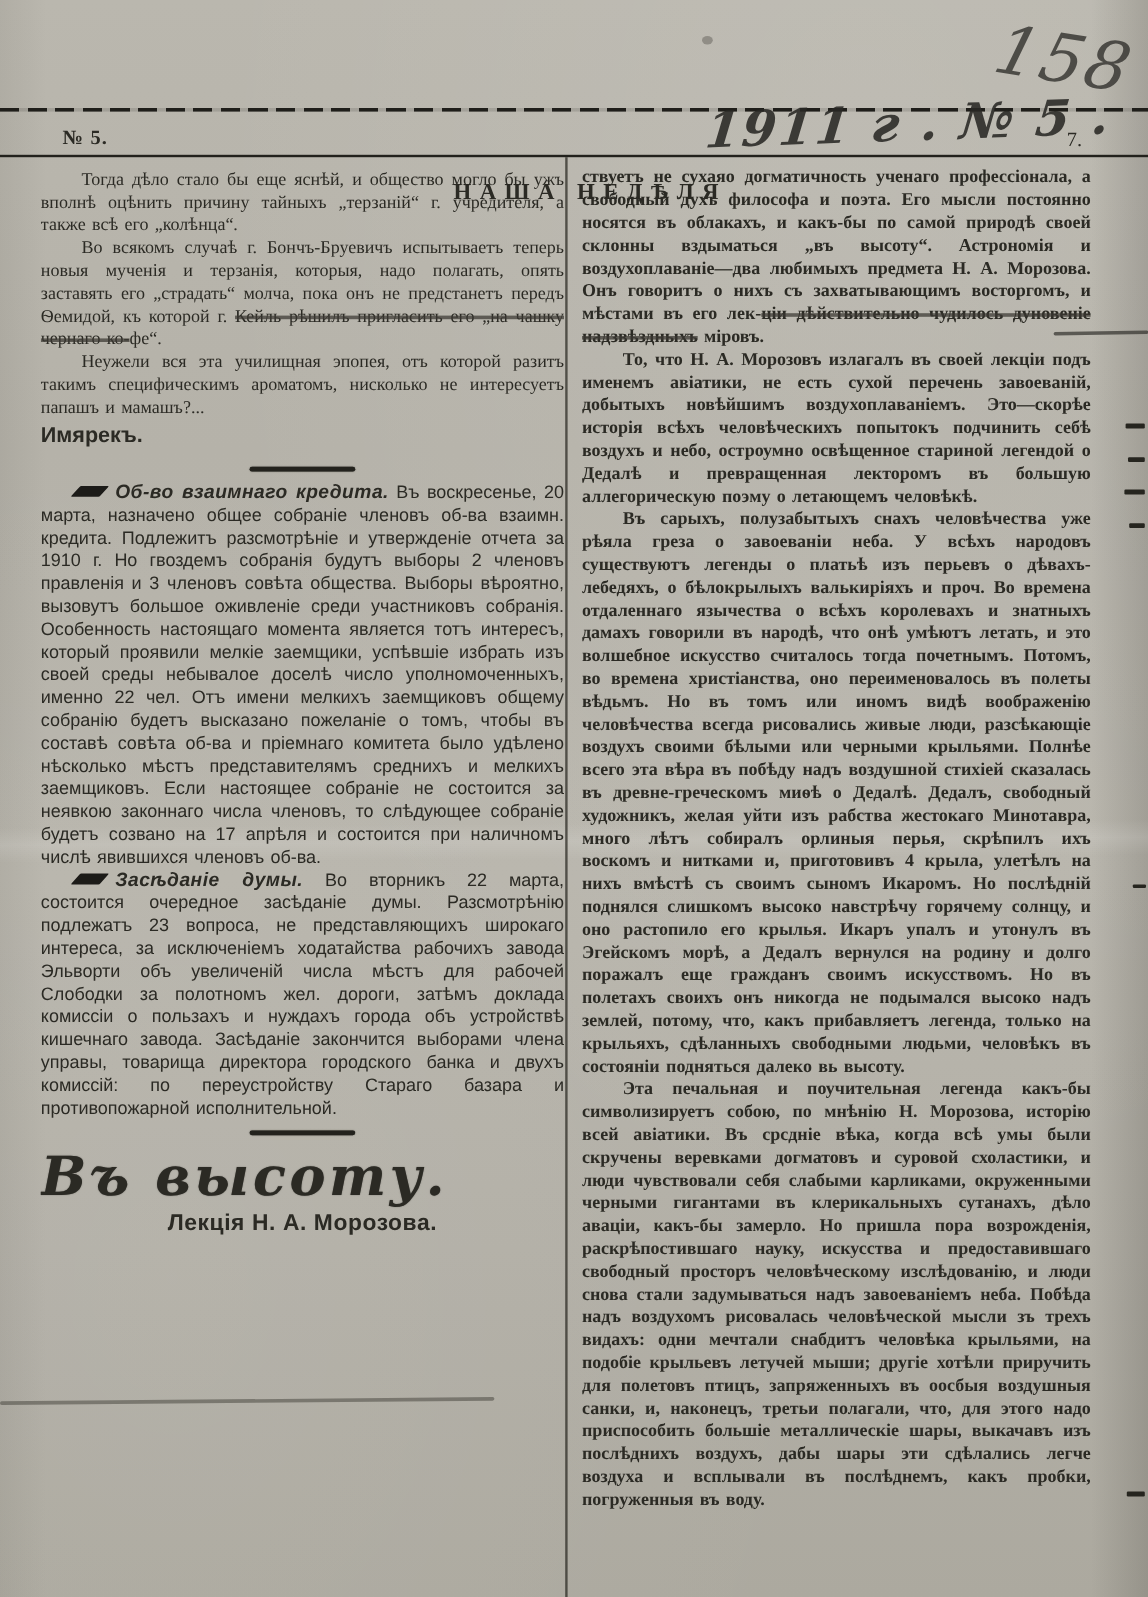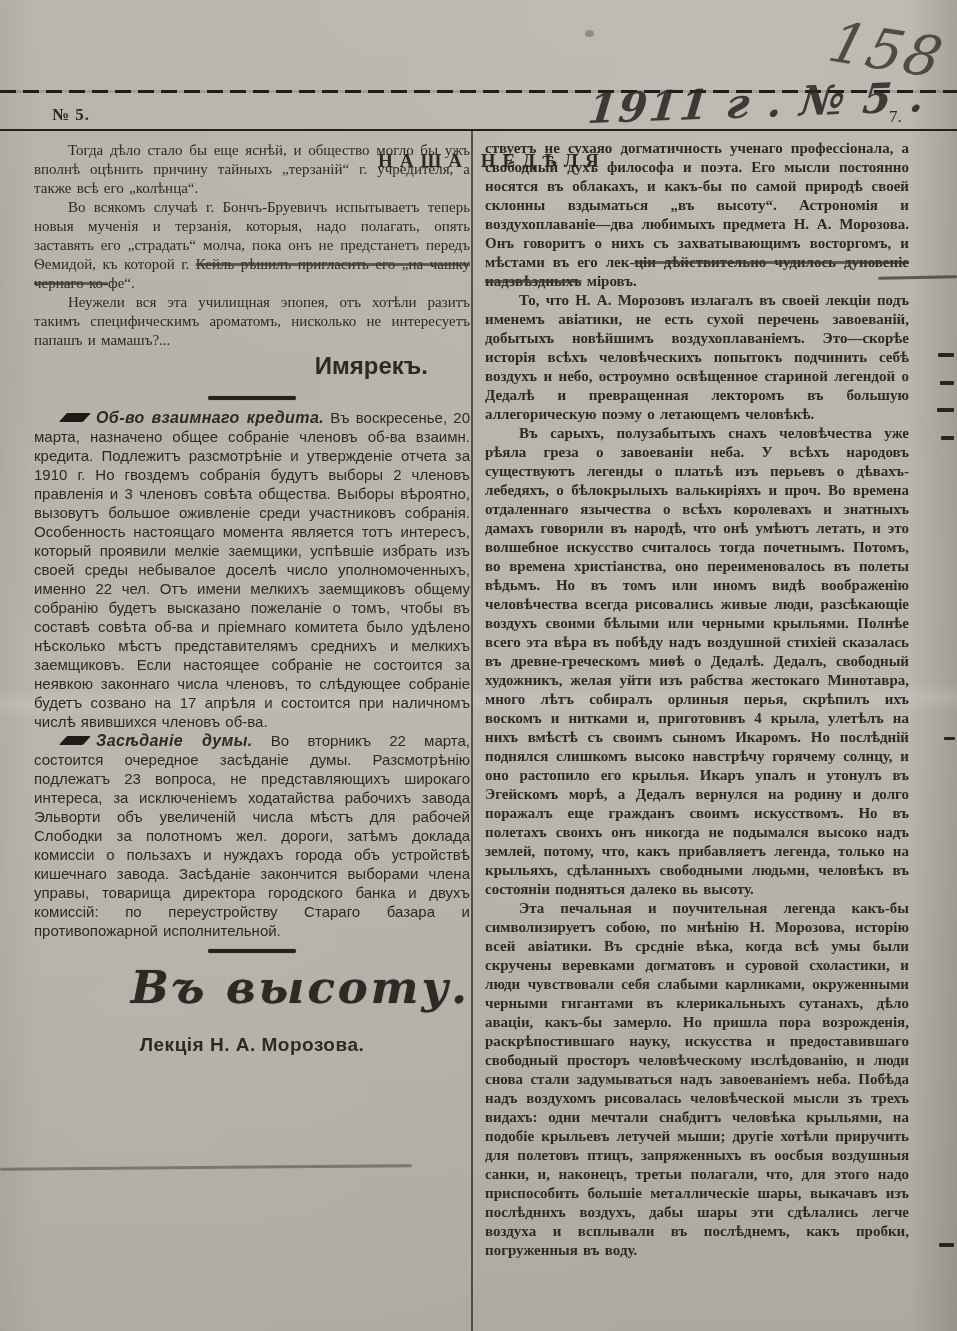--- a/index.html
+++ b/index.html
@@ -32,34 +32,34 @@
     font-style:italic;font-size:41px;font-weight:600;color:rgba(41,40,36,.88);
     transform:rotate(-2deg) skewX(-8deg);white-space:nowrap;letter-spacing:2px;}
   .page-num{position:absolute;left:889px;top:10px;font-size:17px;}
   .header-rule{position:absolute;left:0;top:129px;width:957px;height:2px;background:#22211c;}
   
   .divider-v{position:absolute;left:471px;top:131px;bottom:0;width:1.5px;background:rgba(46,44,38,.75);}
   .col-left{position:absolute;left:34px;top:141px;width:436px;height:1190px;overflow:hidden;}
   .col-right{position:absolute;left:485px;top:139px;width:424px;height:1192px;overflow:hidden;font-weight:bold;}
   p.body{margin:0;text-indent:34px;text-align:justify;font-size:15px;line-height:19px;word-spacing:1.5px;}
   .struck{text-decoration:line-through;text-decoration-thickness:2.5px;text-decoration-color:rgba(58,56,50,.72);}
-  .signature{margin:2px 42px 16px 0;text-align:right;font-family:"Liberation Sans",sans-serif;
-    font-weight:bold;font-size:24px;}
+  .signature{margin:2px 42px 16px 0;text-align:left;font-family:"Liberation Sans",sans-serif;
+    font-weight:bold;font-size:18px;}
   .rule-h{width:88px;height:4px;background:#23221d;margin:9px auto 8px;border-radius:2px;
     box-shadow:0 0 1px rgba(35,34,29,.8);}
   p.news{margin:0;text-align:justify;font-family:"Liberation Sans",sans-serif;
     font-size:15px;line-height:19px;word-spacing:1px;}
   .news-indent{display:inline-block;width:24px;}
   .leaf{display:inline-block;width:24px;height:9px;background:#1c1b18;
     transform:skewX(-42deg) translateY(-1px);margin:0 10px 0 4px;border-radius:1px;}
   .news-title{font-weight:bold;font-size:16px;letter-spacing:.4px;font-style:italic;}
-  .headline{margin:6px 0 2px;text-align:right;font-family:"DejaVu Serif",serif;
+  .headline{margin:6px 0 2px;text-align:left;font-family:"DejaVu Serif",serif;
     font-style:italic;font-weight:bold;font-size:45px;letter-spacing:3px;
     text-shadow:0 0 1px rgba(30,29,25,.6);}
-  .subtitle{margin:20px 0 6px;text-align:center;font-family:"Liberation Sans",sans-serif;
+  .subtitle{margin:2px 0 6px;text-align:center;font-family:"Liberation Sans",sans-serif;
     font-weight:bold;font-size:19px;letter-spacing:.5px;}
   
   .pencil{position:absolute;background:rgba(74,72,66,.55);border-radius:2px;pointer-events:none;}
   .pencil.headline-line{left:0;top:1166px;width:412px;height:3px;transform:rotate(-.5deg);}
   .pencil.strike-ext{left:878px;top:276px;width:79px;height:3px;transform:rotate(-1deg);background:rgba(50,49,44,.7);}
   .mark{position:absolute;background:#26251f;border-radius:1px;}
   .m1{left:938px;top:353px;width:16px;height:4px;}
   .m2{left:940px;top:381px;width:14px;height:4px;}
   .m3{left:937px;top:408px;width:17px;height:4px;}
   .m4{left:941px;top:436px;width:13px;height:4px;}
@@ -85,21 +85,21 @@
     <span class="hw-issue">1911 г . № 5 .</span>
     <span class="page-num">7.</span>
   </div>
   <div class="header-rule"></div>
 
   <div class="divider-v"></div>
 
   <div class="col-left">
     <p class="body">Тогда дѣло стало бы еще яснѣй, и общество могло бы ужъ вполнѣ оцѣнить причину тайныхъ „терзаній“ г. учредителя, а также всѣ его „колѣнца“.</p>
     <p class="body"><span>Во всякомъ случаѣ г. Бончъ-Бруевичъ испытываетъ теперь новыя мученія и терзанія, которыя, надо полагать, опять заставять его „страдать“ молча, пока онъ не предстанетъ передъ Ѳемидой, къ которой г. </span><span class="struck">Кейль рѣшилъ пригласить его „на чашку чернаго ко-</span><span>фе“.</span></p>
-    <p class="body">Неужели вся эта училищная эпопея, отъ хотѣли разитъ такимъ специфическимъ ароматомъ, нисколько не интересуетъ папашъ и мамашъ?...</p>
+    <p class="body">Неужели вся эта училищная эпопея, отъ которой разитъ такимъ специфическимъ ароматомъ, нисколько не интересуетъ папашъ и мамашъ?...</p>
     <p class="signature">Имярекъ.</p>
 
     <div class="rule-h"></div>
 
     <p class="news"><span class="news-indent"></span><span class="leaf"></span><span class="news-title">Об-во взаимнаго кредита.</span><span> Въ воскресенье, 20 марта, назначено общее собраніе членовъ об-ва взаимн. кредита. Подлежитъ разсмотрѣніе и утвержденіе отчета за 1910 г. Но гвоздемъ собранія будутъ выборы 2 членовъ правленія и 3 членовъ совѣта общества. Выборы вѣроятно, вызовутъ большое оживленіе среди участниковъ собранія. Особенность настоящаго момента является тотъ интересъ, который проявили мелкіе заемщики, успѣвшіе избрать изъ своей среды небывалое доселѣ число уполномоченныхъ, именно 22 чел. Отъ имени мелкихъ заемщиковъ общему собранію будетъ высказано пожеланіе о томъ, чтобы въ составѣ совѣта об-ва и пріемнаго комитета было удѣлено нѣсколько мѣстъ представителямъ среднихъ и мелкихъ заемщиковъ. Если настоящее собраніе не состоится за неявкою законнаго числа членовъ, то слѣдующее собраніе будетъ созвано на 17 апрѣля и состоится при наличномъ числѣ явившихся членовъ об-ва.</span></p>
     <p class="news"><span class="news-indent"></span><span class="leaf"></span><span class="news-title">Засѣданіе думы.</span><span> Во вторникъ 22 марта, состоится очередное засѣданіе думы. Разсмотрѣнію подлежатъ 23 вопроса, не представляющихъ широкаго интереса, за исключеніемъ ходатайства рабочихъ завода Эльворти объ увеличеній числа мѣстъ для рабочей Слободки за полотномъ жел. дороги, затѣмъ доклада комиссіи о пользахъ и нуждахъ города объ устройствѣ кишечнаго завода. Засѣданіе закончится выборами члена управы, товарища директора городского банка и двухъ комиссій: по переустройству Стараго базара и противопожарной исполнительной.</span></p>
 
     <div class="rule-h"></div>
 
     <h1 class="headline">Въ высоту.</h1>

